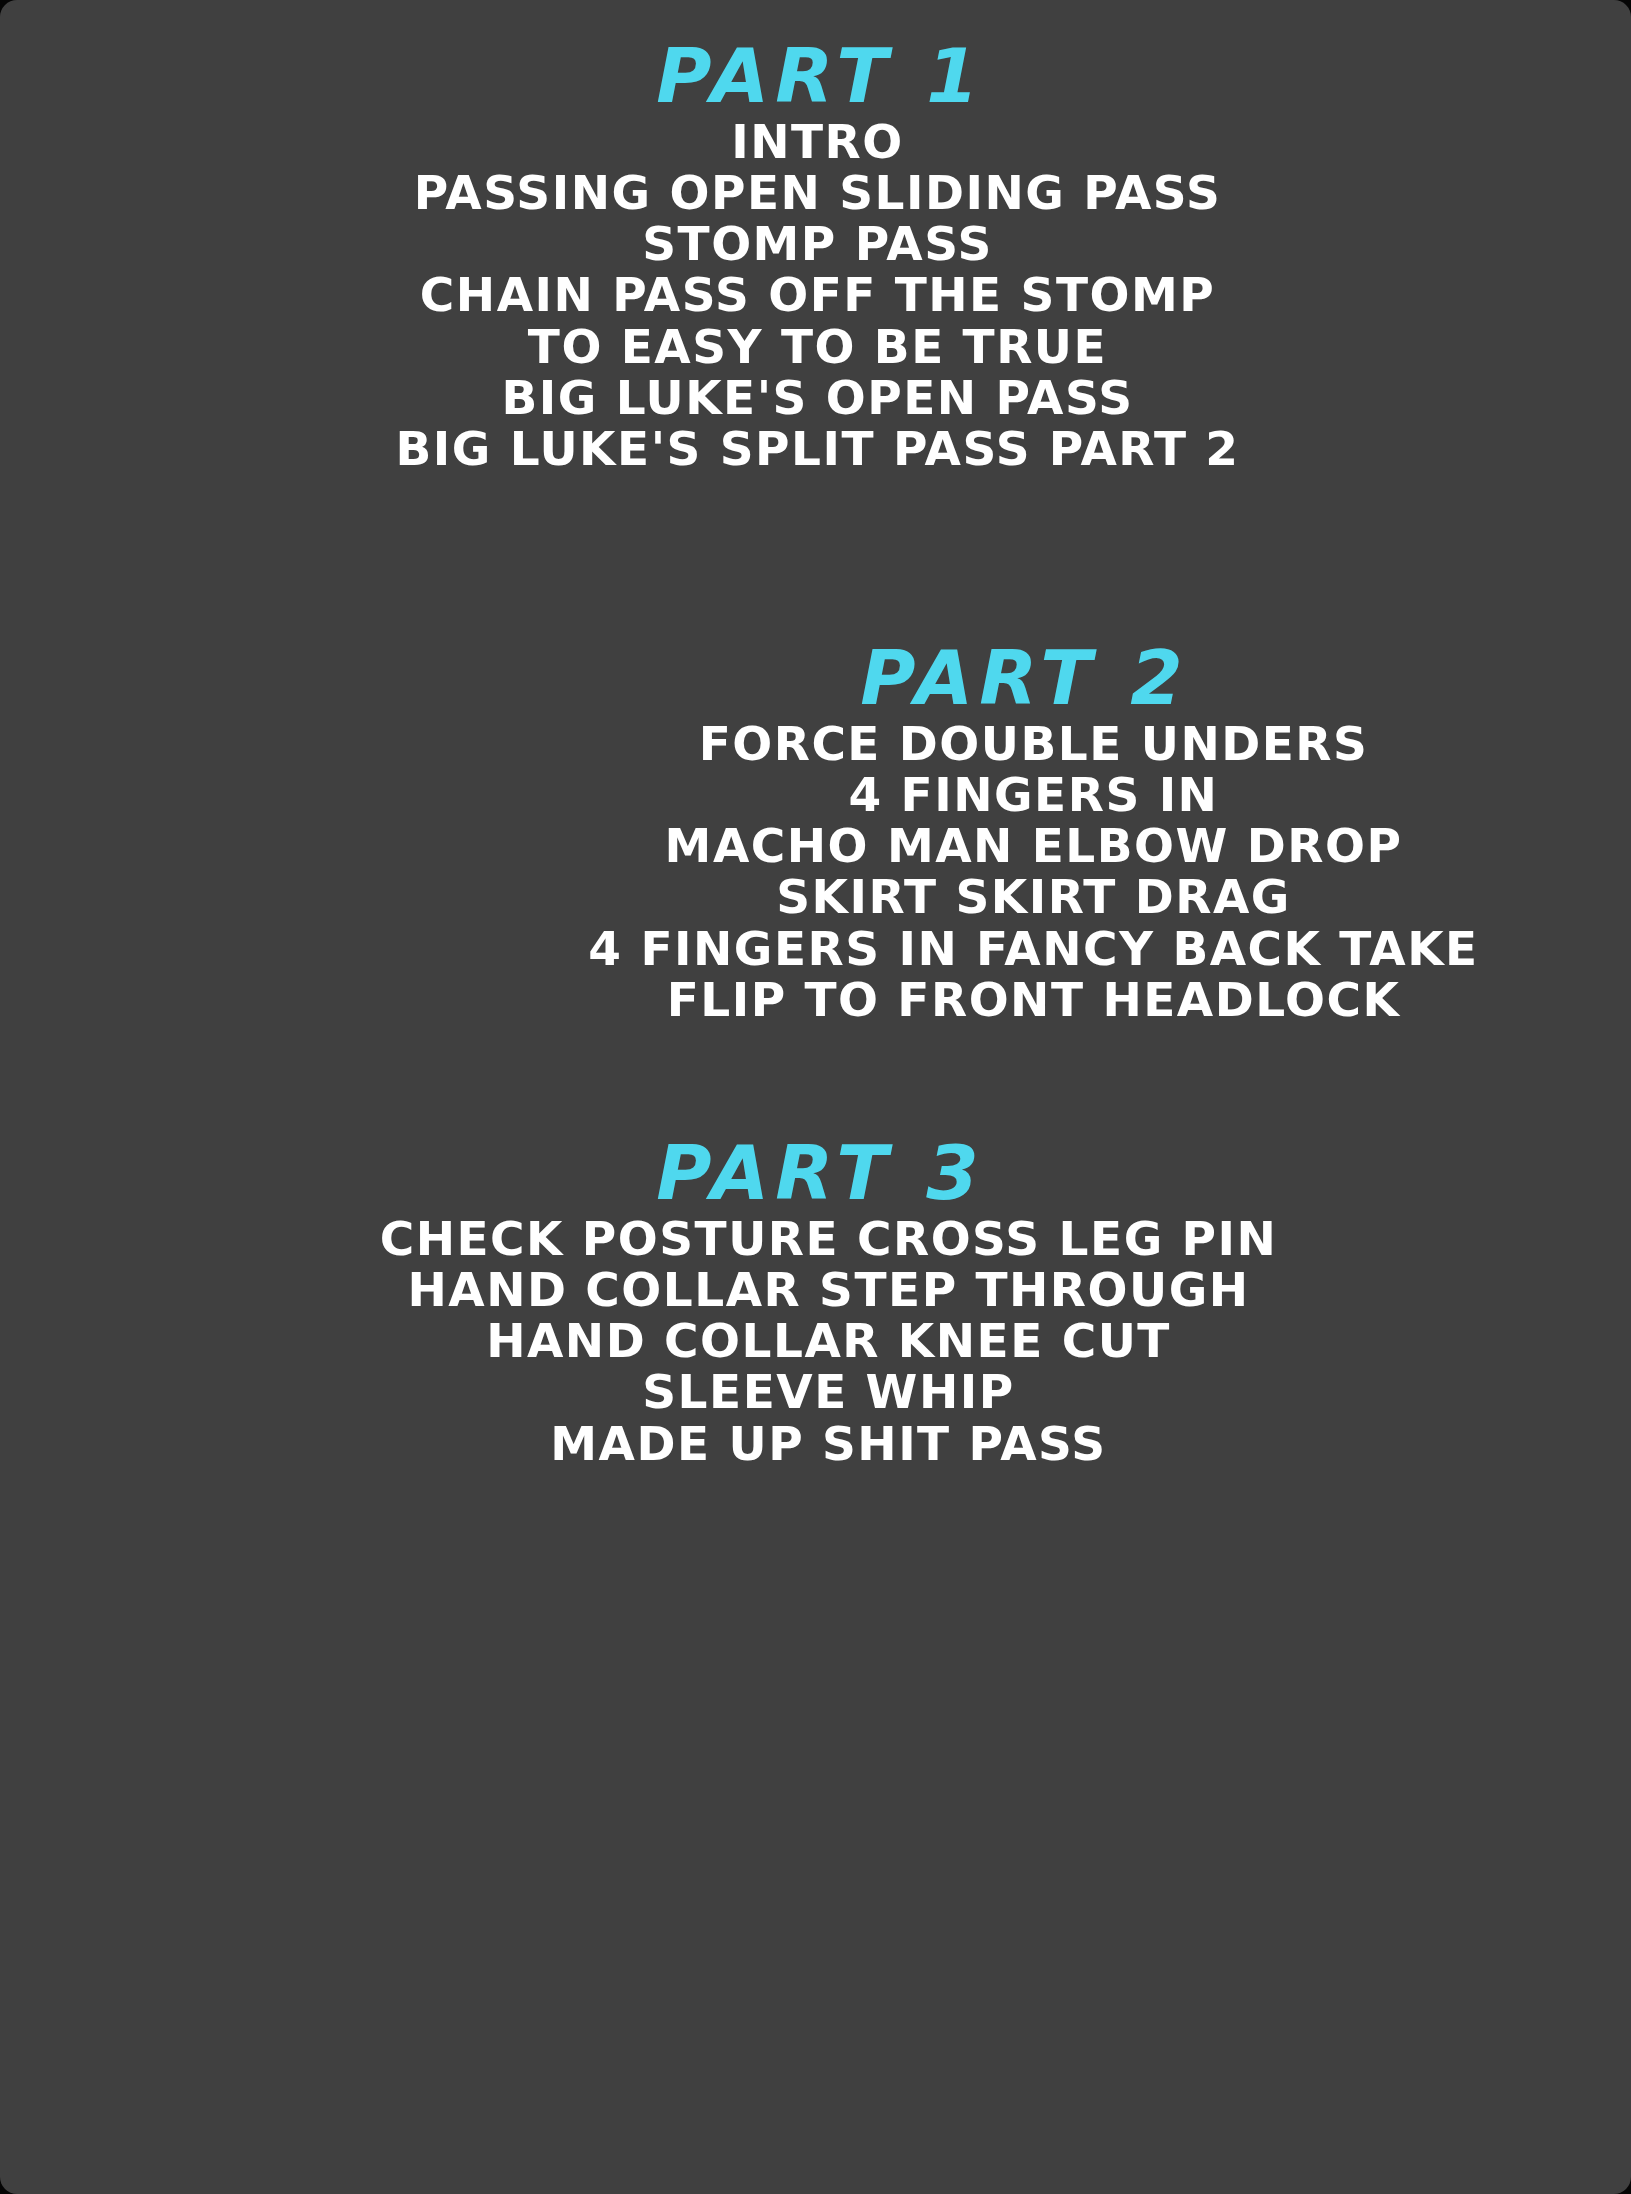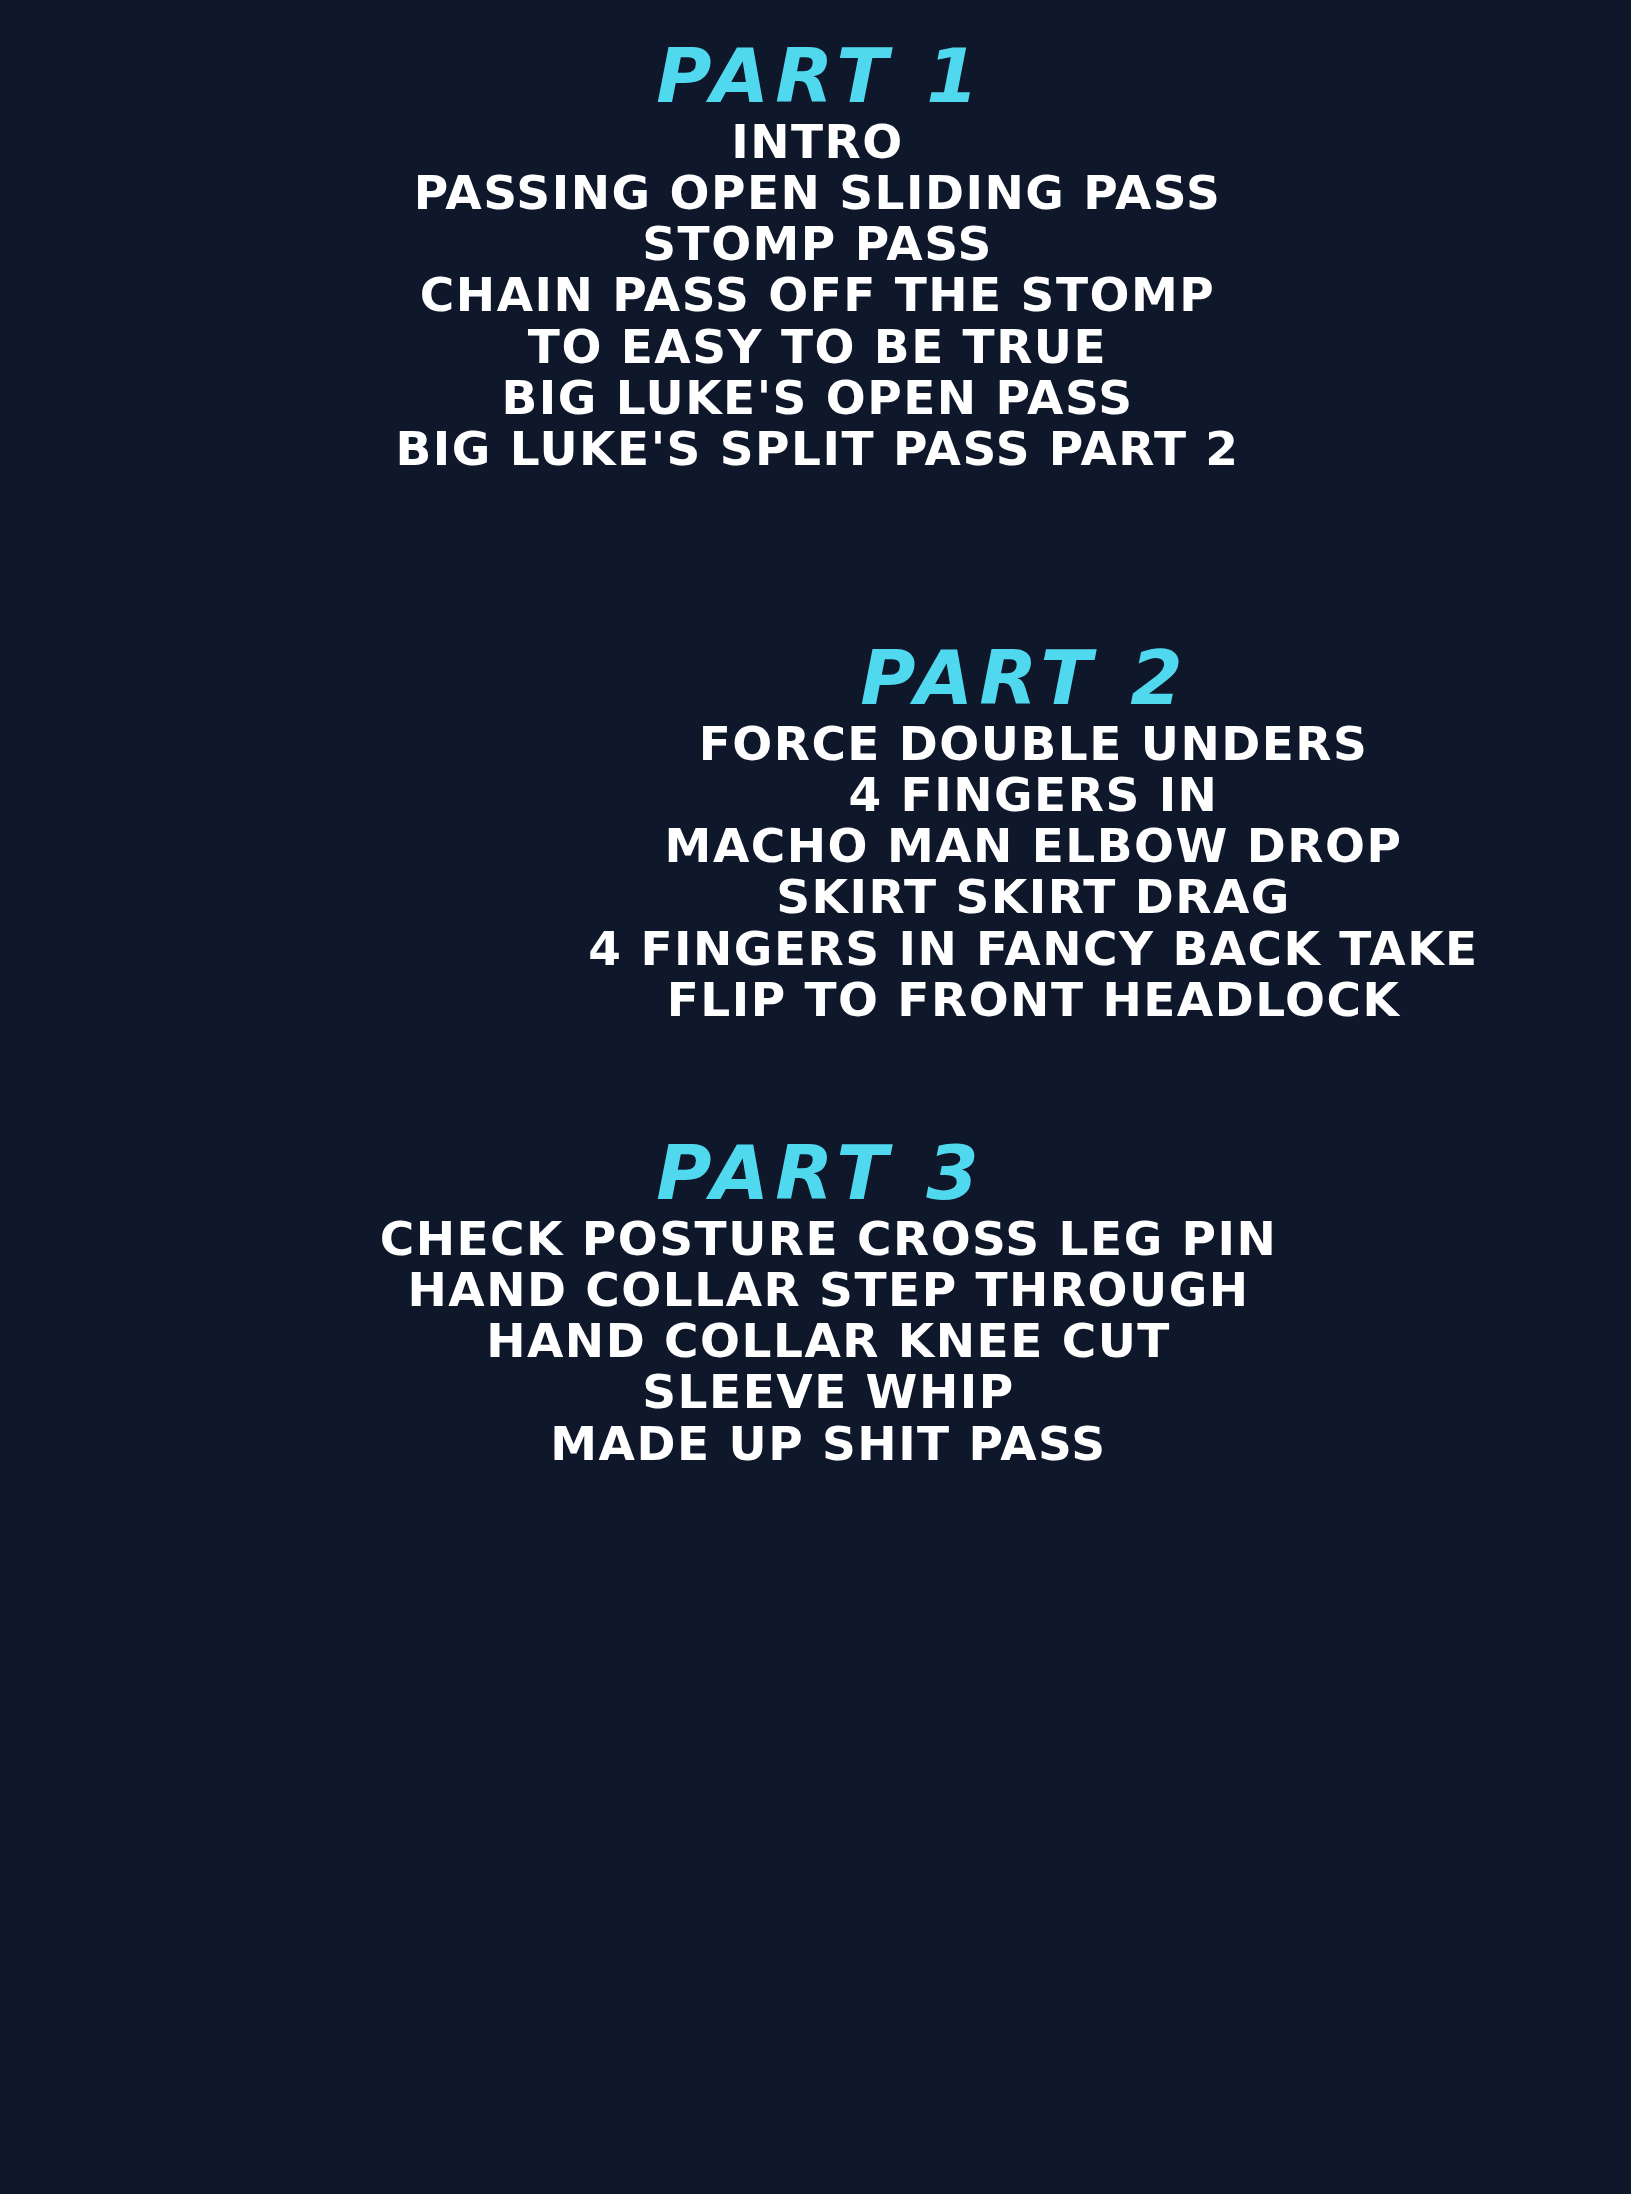--- a/index.html
+++ b/index.html
@@ -11,22 +11,23 @@
     width: 1631px;
     height: 2194px;
     background: #050505;
     font-family: "DejaVu Sans", sans-serif;
     overflow: hidden;
   }
   .page {
     position: relative;
     width: 1631px;
     height: 2194px;
-    background: #0f172a;
+    background: #404040;
     box-sizing: border-box;
+    border-radius: 17px;
   }
   .section {
     position: absolute;
     width: 100%;
   }
   .part-heading {
     font-family: "DejaVu Sans", sans-serif;
     font-weight: bold;
     font-style: italic;
     font-size: 74px;

